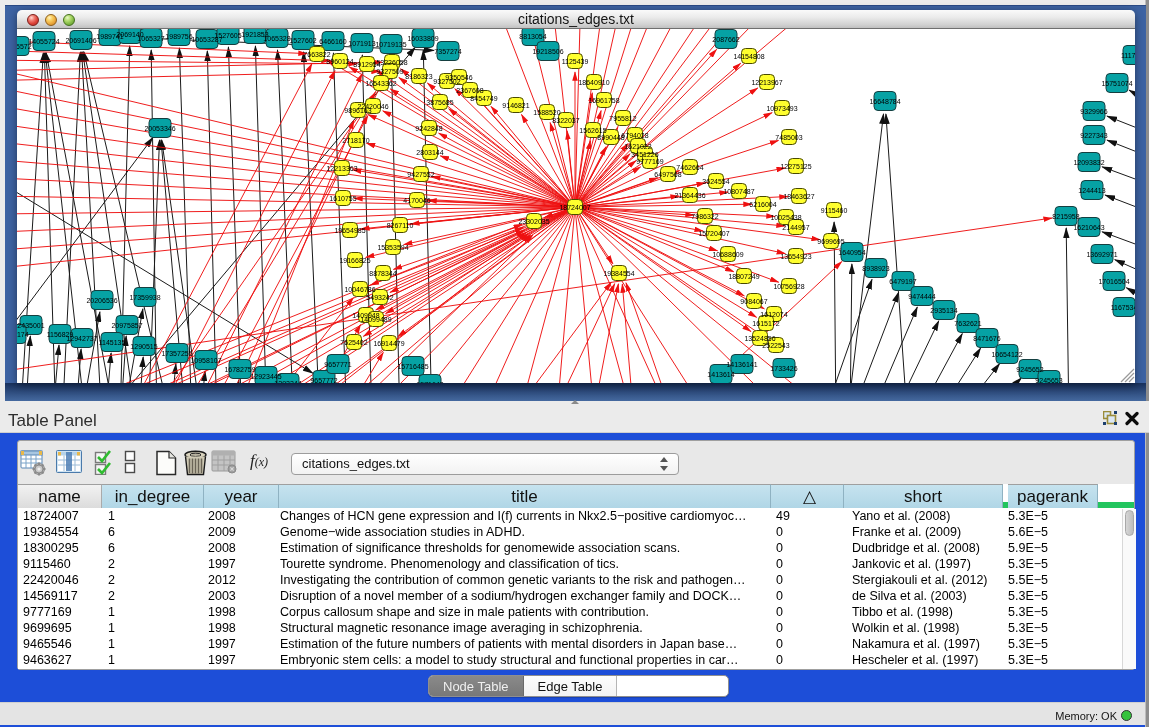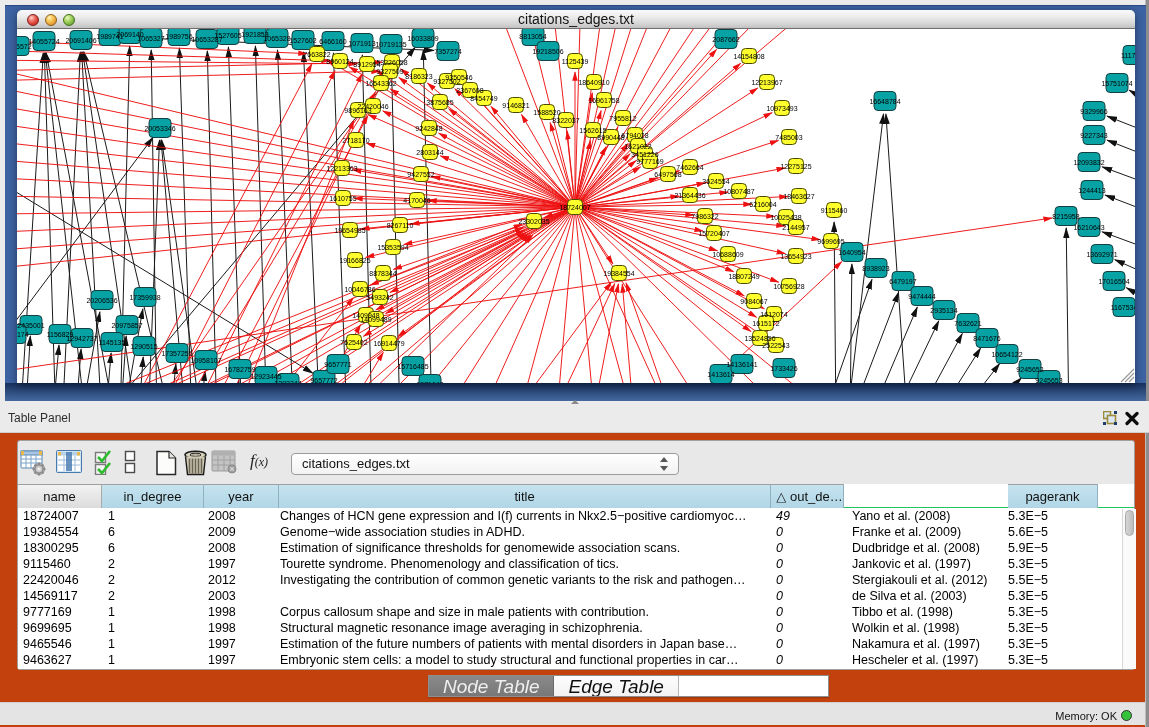--- a/index.html
+++ b/index.html
@@ -12,48 +12,48 @@
   background:linear-gradient(#fafafa,#ebebeb 40%,#d2d2d2 80%,#c0c0c0); border-bottom:1px solid #6f6f6f; }
 #titlebar .title { position:absolute; left:0; right:0; top:1px; text-align:center; font-size:14px; color:#141414; }
 .tl { position:absolute; top:4px; width:12px; height:12px; border-radius:50%; }
 #tl-r { left:10px; background:radial-gradient(circle at 35% 28%, #ffd7d0 0%, #f07d72 30%, #dc4338 60%, #b02a22 100%); border:1px solid #7e1f1a; }
 #tl-y { left:28px; background:radial-gradient(circle at 35% 28%, #fff3c2 0%, #f8cf63 30%, #eca93e 60%, #bf7d22 100%); border:1px solid #8f5e1a; }
 #tl-g { left:46px; background:radial-gradient(circle at 35% 28%, #e8f7c8 0%, #b5dd72 30%, #85bc48 60%, #5d8f2b 100%); border:1px solid #44701d; }
 #canvas { position:absolute; left:0; top:19px; width:1118px; height:354px; background:#fff; overflow:hidden; }
 #splitbar { position:absolute; left:0; top:401px; width:1149px; height:32px; background:#ebebeb; border-bottom:1px solid #cfcfcf; }
 #splitcaret { position:absolute; left:570px; top:400px; width:10px; height:5px; }
 #splitcaret:before { content:""; position:absolute; left:1px; top:0; border-left:4px solid transparent; border-right:4px solid transparent; border-bottom:4px solid #8a8a8a; }
-#tp-title { position:absolute; left:8px; top:411px; font-size:12px; color:#2e2e2e; }
+#tp-title { position:absolute; left:8px; top:411px; font-size:17px; color:#2e2e2e; }
 #tp-float { position:absolute; left:1103px; top:411px; width:15px; height:15px; }
 #tp-close { position:absolute; left:1125px; top:411px; }
-#content { position:absolute; left:0; top:433px; width:1145px; height:294px; background:#c2410c; }
+#content { position:absolute; left:0; top:433px; width:1145px; height:294px; background:#1d4ed8; }
 #innerpanel { position:absolute; left:17px; top:7px; width:1118px; height:230px; background:#e8e8e8; border:1px solid #9f9f9f; border-radius:3px; }
 #toolbar { position:absolute; left:0; top:0; width:100%; height:43px; }
 .tbi { position:absolute; top:9px; }
 #dropdown { position:absolute; left:273px; top:12px; width:388px; height:22px; background:linear-gradient(#ffffff,#f2f2f2); border:1px solid #9c9c9c; border-radius:4px; font-size:13px; color:#111; line-height:20px; padding-left:10px; }
 #dd-step { position:absolute; right:10px; top:2px; width:9px; height:16px; }
 #dd-step:before { content:""; position:absolute; left:1px; top:1px; border-left:4px solid transparent; border-right:4px solid transparent; border-bottom:5px solid #555; }
 #dd-step:after { content:""; position:absolute; left:1px; bottom:1px; border-left:4px solid transparent; border-right:4px solid transparent; border-top:5px solid #555; }
-#thead { position:absolute; left:0; top:43px; width:1116px; height:24px; background:#fff; font-size:13px; color:#111; border-bottom:1px solid #22c55e; }
+#thead { position:absolute; left:0; top:43px; width:1116px; height:24px; background:#fff; font-size:17px; color:#111; border-bottom:6px solid #22c55e; }
 .th { position:absolute; top:0; height:24px; line-height:24px; text-align:center;
   background:linear-gradient(#c6e3ef,#b0d6e6); border-right:1px solid #8fb2c2; border-top:1px solid #9f9f9f; }
 .th.gray { background:linear-gradient(#f2f2f2,#dcdcdc); border-right:1px solid #aaa; }
 #tbody { position:absolute; left:0; top:67px; width:1116px; height:161px; background:#fff; font-size:12.5px; color:#000; }
 .tr { position:relative; height:16px; line-height:16px; white-space:nowrap; }
 .tr span { position:absolute; top:0; overflow:hidden; }
 .c-name { left:5px; width:92px; }
 .c-ind { left:90px; width:100px; }
 .c-year { left:190px; width:80px; }
 .c-title { left:262px; width:490px; }
-.c-out { left:758px; width:70px;font-style:italic; }
+.c-out { left:758px; width:70px; }
 .c-short { left:834px; width:158px; }
 .c-pr { left:990px; width:100px; }
 #vscroll { position:absolute; left:1104px; top:68px; width:14px; height:160px; background:#fafafa; border-left:1px solid #d8d8d8; }
 #vthumb { position:absolute; left:2px; top:1px; width:9px; height:26px; background:linear-gradient(90deg,#d6d6d6,#bdbdbd); border:1px solid #a8a8a8; border-radius:5px; }
-#tabs { position:absolute; left:410px; top:234px; height:22px; display:flex; font-size:19px; border:1px solid #8f8f8f; border-radius:0; overflow:hidden; background:#fff; box-shadow:0 1px 1px rgba(0,0,0,0.18);font-style:italic; }
+#tabs { position:absolute; left:410px; top:234px; height:22px; display:flex; font-size:13px; border:1px solid #8f8f8f; border-radius:5px; overflow:hidden; background:#fff; box-shadow:0 1px 1px rgba(0,0,0,0.18); }
 .tab { height:22px; line-height:21px; padding:0 14px; background:linear-gradient(#fdfdfd,#f2f2f2); color:#111; border-right:1px solid #b5b5b5; }
 .tab.sel { background:linear-gradient(#8a8a8a,#767676); color:#efefef; border-right:1px solid #6a6a6a; }
 .tab:last-child { border-right:none;margin-top:48px; }
 #statusbar { position:absolute; left:0; top:702px; width:1145px; height:23px; background:#e4e4e4; border-top:1px solid #d0d0d0; }
 #mem { position:absolute; right:28px; top:7px; font-size:11px; color:#141414; }
 #memdot { position:absolute; left:1121px; top:710px; width:11px; height:11px; border-radius:50%;
   background:#35c33c; border:1.5px solid #333; }
 </style></head>
 <body>
 <div id="rightstrip"></div>
@@ -662,20 +662,21 @@
       </svg>
       <div class="tbi" style="left:232px; top:10px; width:26px; font-family:'Liberation Serif',serif; font-style:italic; font-size:17px; color:#222;">f<span style="font-size:12px;">(x)</span></div>
       <div id="dropdown">citations_edges.txt<span id="dd-step"></span></div>
     </div>
     <div id="thead">
       <span class="th gray" style="left:0; width:84px;">name</span>
       <span class="th" style="left:84px; width:102px;">in_degree</span>
       <span class="th" style="left:186px; width:75px;">year</span>
       <span class="th" style="left:261px; width:492px;">title</span>
       <span class="th" style="left:753px; width:73px; text-align:center; padding-left:5px;">△ out_de…</span>
+      <span class="th" style="left:826px; width:159px;">short</span>
       <span class="th" style="left:990px; width:90px;">pagerank</span>
     </div>
     <div id="tbody">
 <div class="tr">
           <span class="c-name">18724007</span>
           <span class="c-ind">1</span>
           <span class="c-year">2008</span>
           <span class="c-title">Changes of HCN gene expression and I(f) currents in Nkx2.5−positive cardiomyoc…</span>
           <span class="c-out">49</span>
           <span class="c-short">Yano et al. (2008)</span>
@@ -714,20 +715,21 @@
           <span class="c-year">2012</span>
           <span class="c-title">Investigating the contribution of common genetic variants to the risk and pathogen…</span>
           <span class="c-out">0</span>
           <span class="c-short">Stergiakouli et al. (2012)</span>
           <span class="c-pr">5.5E−5</span>
         </div>
 <div class="tr">
           <span class="c-name">14569117</span>
           <span class="c-ind">2</span>
           <span class="c-year">2003</span>
+          <span class="c-title">Disruption of a novel member of a sodium/hydrogen exchanger family and DOCK…</span>
           <span class="c-out">0</span>
           <span class="c-short">de Silva et al. (2003)</span>
           <span class="c-pr">5.3E−5</span>
         </div>
 <div class="tr">
           <span class="c-name">9777169</span>
           <span class="c-ind">1</span>
           <span class="c-year">1998</span>
           <span class="c-title">Corpus callosum shape and size in male patients with contribution.</span>
           <span class="c-out">0</span>

